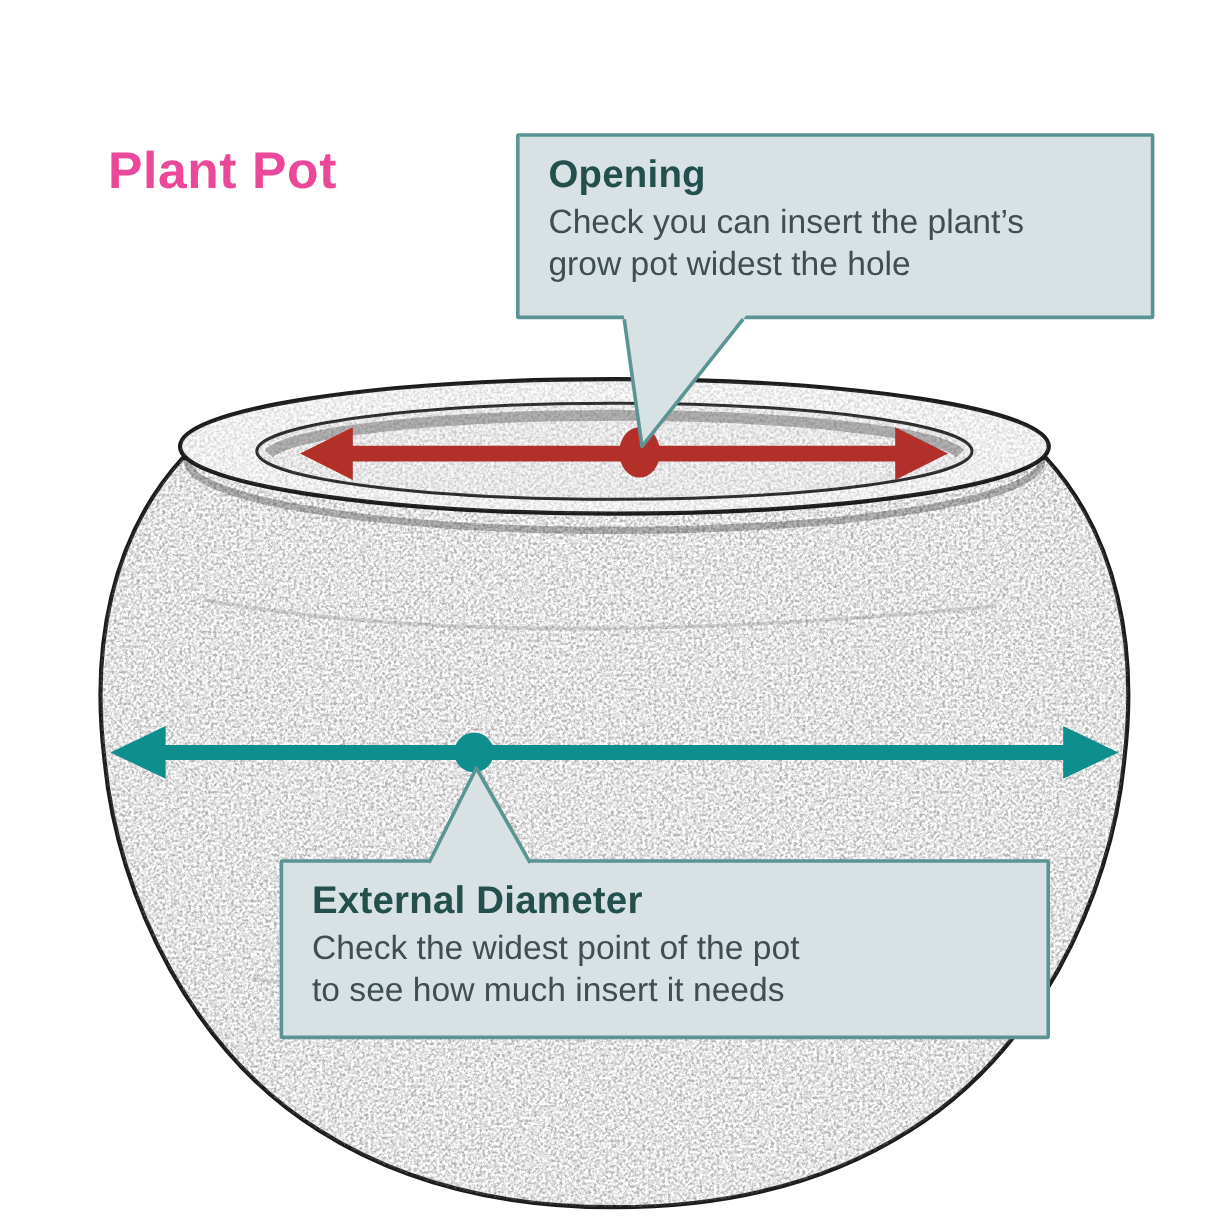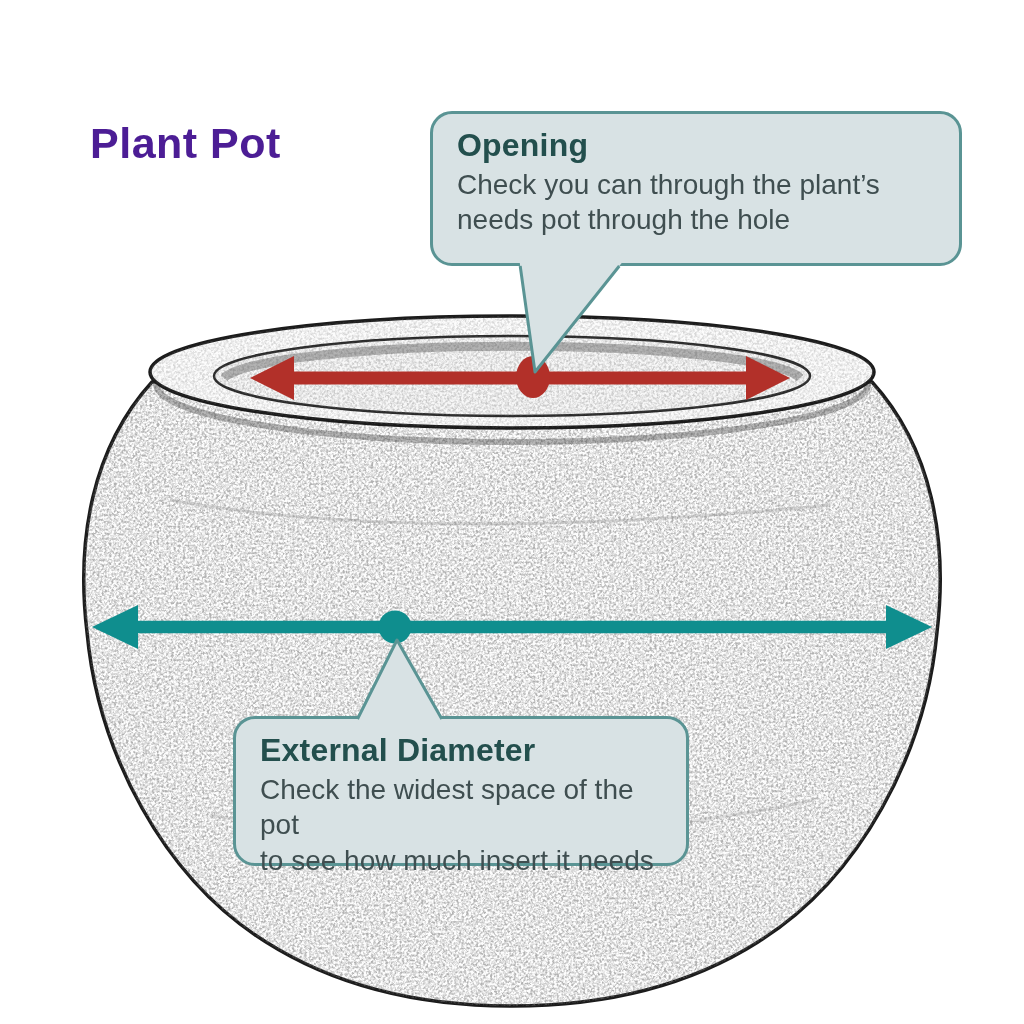--- a/index.html
+++ b/index.html
@@ -4,34 +4,34 @@
 <style>
   html,body{margin:0;padding:0;background:#ffffff;}
   .stage{
     position:relative;width:1024px;height:1024px;background:#ffffff;
     font-family:"Liberation Sans",sans-serif;overflow:hidden;
   }
   .pot-svg{position:absolute;left:0;top:0;z-index:1;}
   .tails-svg{position:absolute;left:0;top:0;z-index:30;pointer-events:none;}
   .title{
     position:absolute;left:90px;top:118px;z-index:10;
-    color:#4c1d95;font-size:43px;font-weight:bold;line-height:1.17;letter-spacing:0.5px;
+    color:#ec4899;font-size:43px;font-weight:bold;line-height:1.17;letter-spacing:0.5px;
   }
   .callout{
     position:absolute;z-index:20;background:#d8e2e4;border:3px solid #5a9494;
-    border-radius:22px;padding:13px 24px 14px 24px;box-sizing:border-box;
+    border-radius:2px;padding:13px 24px 14px 24px;box-sizing:border-box;
   }
   .callout-heading{
     margin:0 0 3px 0;font-size:32px;font-weight:bold;color:#234f4d;letter-spacing:0.2px;
   }
   .callout-line{
     font-size:28px;line-height:1.26;color:#3f4e50;
   }
   .callout-opening{left:430px;top:111px;width:532px;height:155px;}
-  .callout-external{left:233px;top:716px;width:456px;height:150px;}
+  .callout-external{left:233px;top:716px;width:642px;height:150px;}
 </style>
 </head>
 <body>
 
 <div class="stage">
 
   <svg class="pot-svg" width="1024" height="1024" viewBox="0 0 1024 1024">
     <defs>
       <filter id="grain" x="-2%" y="-2%" width="104%" height="104%">
         <feTurbulence type="fractalNoise" baseFrequency="0.42" numOctaves="3" seed="7"></feTurbulence>
@@ -75,27 +75,27 @@
     </g>
     <ellipse cx="533" cy="377" rx="17" ry="21" fill="#b23029"></ellipse>
   </svg>
 
   <div class="title">
     <div>Plant Pot</div>
   </div>
 
   <div class="callout callout-opening">
     <div class="callout-heading">Opening</div>
-    <div class="callout-line">Check you can through the plant’s</div>
-    <div class="callout-line">needs pot through the hole</div>
+    <div class="callout-line">Check you can insert the plant’s</div>
+    <div class="callout-line">grow pot widest the hole</div>
   </div>
 
   <div class="callout callout-external">
     <div class="callout-heading">External Diameter</div>
-    <div class="callout-line">Check the widest space of the pot</div>
+    <div class="callout-line">Check the widest point of the pot</div>
     <div class="callout-line">to see how much insert it needs</div>
   </div>
 
   <svg class="tails-svg" width="1024" height="1024" viewBox="0 0 1024 1024">
 
     <polygon points="518,250 632,250 535,372" fill="#d8e2e4"></polygon>
     <path d="M520.2,266 L535,372 L619.3,266" fill="none" stroke="#5a9494" stroke-width="3" stroke-linejoin="round"></path>
 
     <polygon points="352,730 448,730 397,640" fill="#d8e2e4"></polygon>
     <path d="M357.5,719 L397,640 L441.8,719" fill="none" stroke="#5a9494" stroke-width="3" stroke-linejoin="round"></path>

